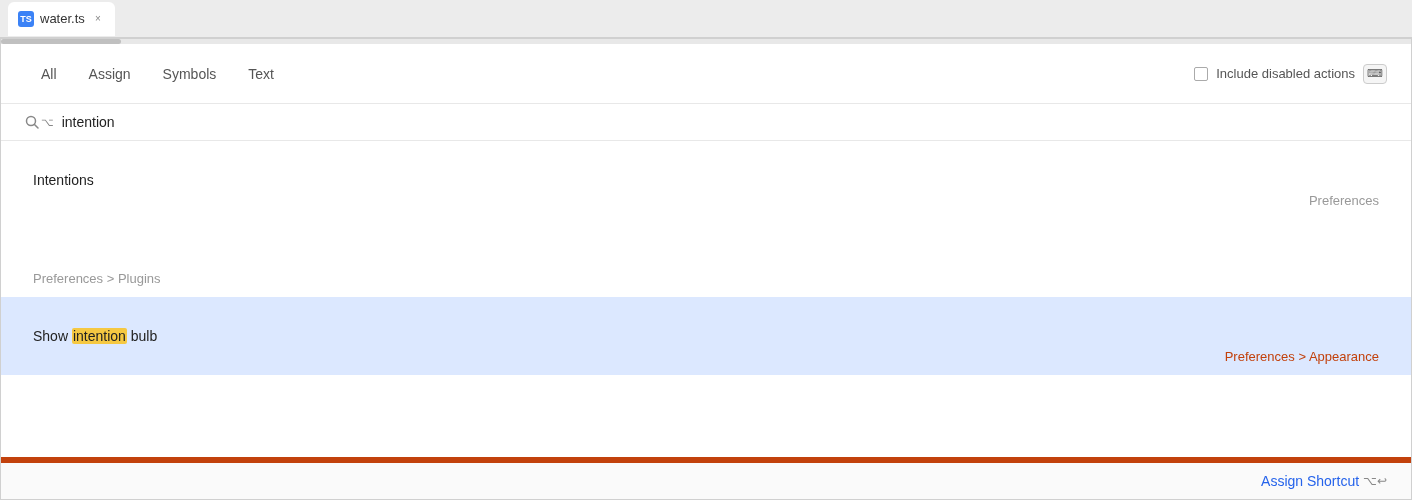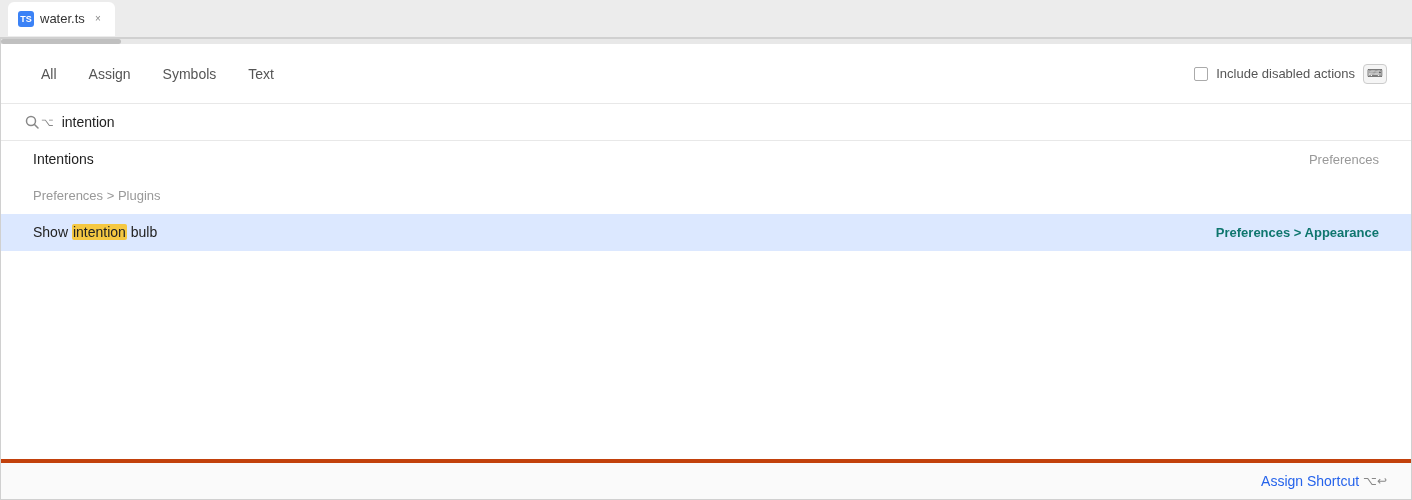--- a/index.html
+++ b/index.html
@@ -195,33 +195,34 @@
     .result-label { font-size: 14px; color: #222; }
     .result-label .highlight {
       background: #f5c842;
       border-radius: 2px;
       padding: 0 1px;
     }
     .result-path {
       font-size: 13px;
       color: #999;
       white-space: nowrap;
+      margin-top: 42px;
     }
     .result-item.selected .result-path {
       color: #555;
       font-weight: 600;
     }
 
     
     .footer-row {
       display: flex;
       align-items: center;
       justify-content: flex-end;
       padding: 10px 24px;
-      border-top: 4px solid #c2410c;
+      border-top: 6px solid #c2410c;
       background: #fafafa;
     }
     .assign-shortcut-btn {
       font-size: 14px;
       color: #2563eb;
       cursor: pointer;
       display: flex;
       align-items: center;
       gap: 4px;
       background: none;
@@ -292,21 +293,21 @@
       <span class="result-path">Preferences</span>
     </div>
 
 
     <div class="result-item">
       <span class="result-path">Preferences &gt; Plugins</span>
     </div>
 
     <div class="result-item selected">
       <span class="result-label">Show <span class="highlight">intention</span> bulb</span>
-      <span class="result-path" style="font-weight:700;color:#0f766e;">Preferences &gt; Appearance</span>
+      <span class="result-path" style="font-weight:400;color:#c2410c;">Preferences &gt; Appearance</span>
     </div>
 
   </div>
 
   <div class="footer-row">
     <button class="assign-shortcut-btn">
       <span>Assign Shortcut</span>
       <span class="kbd-hint">⌥↩</span>
     </button>
   </div>

